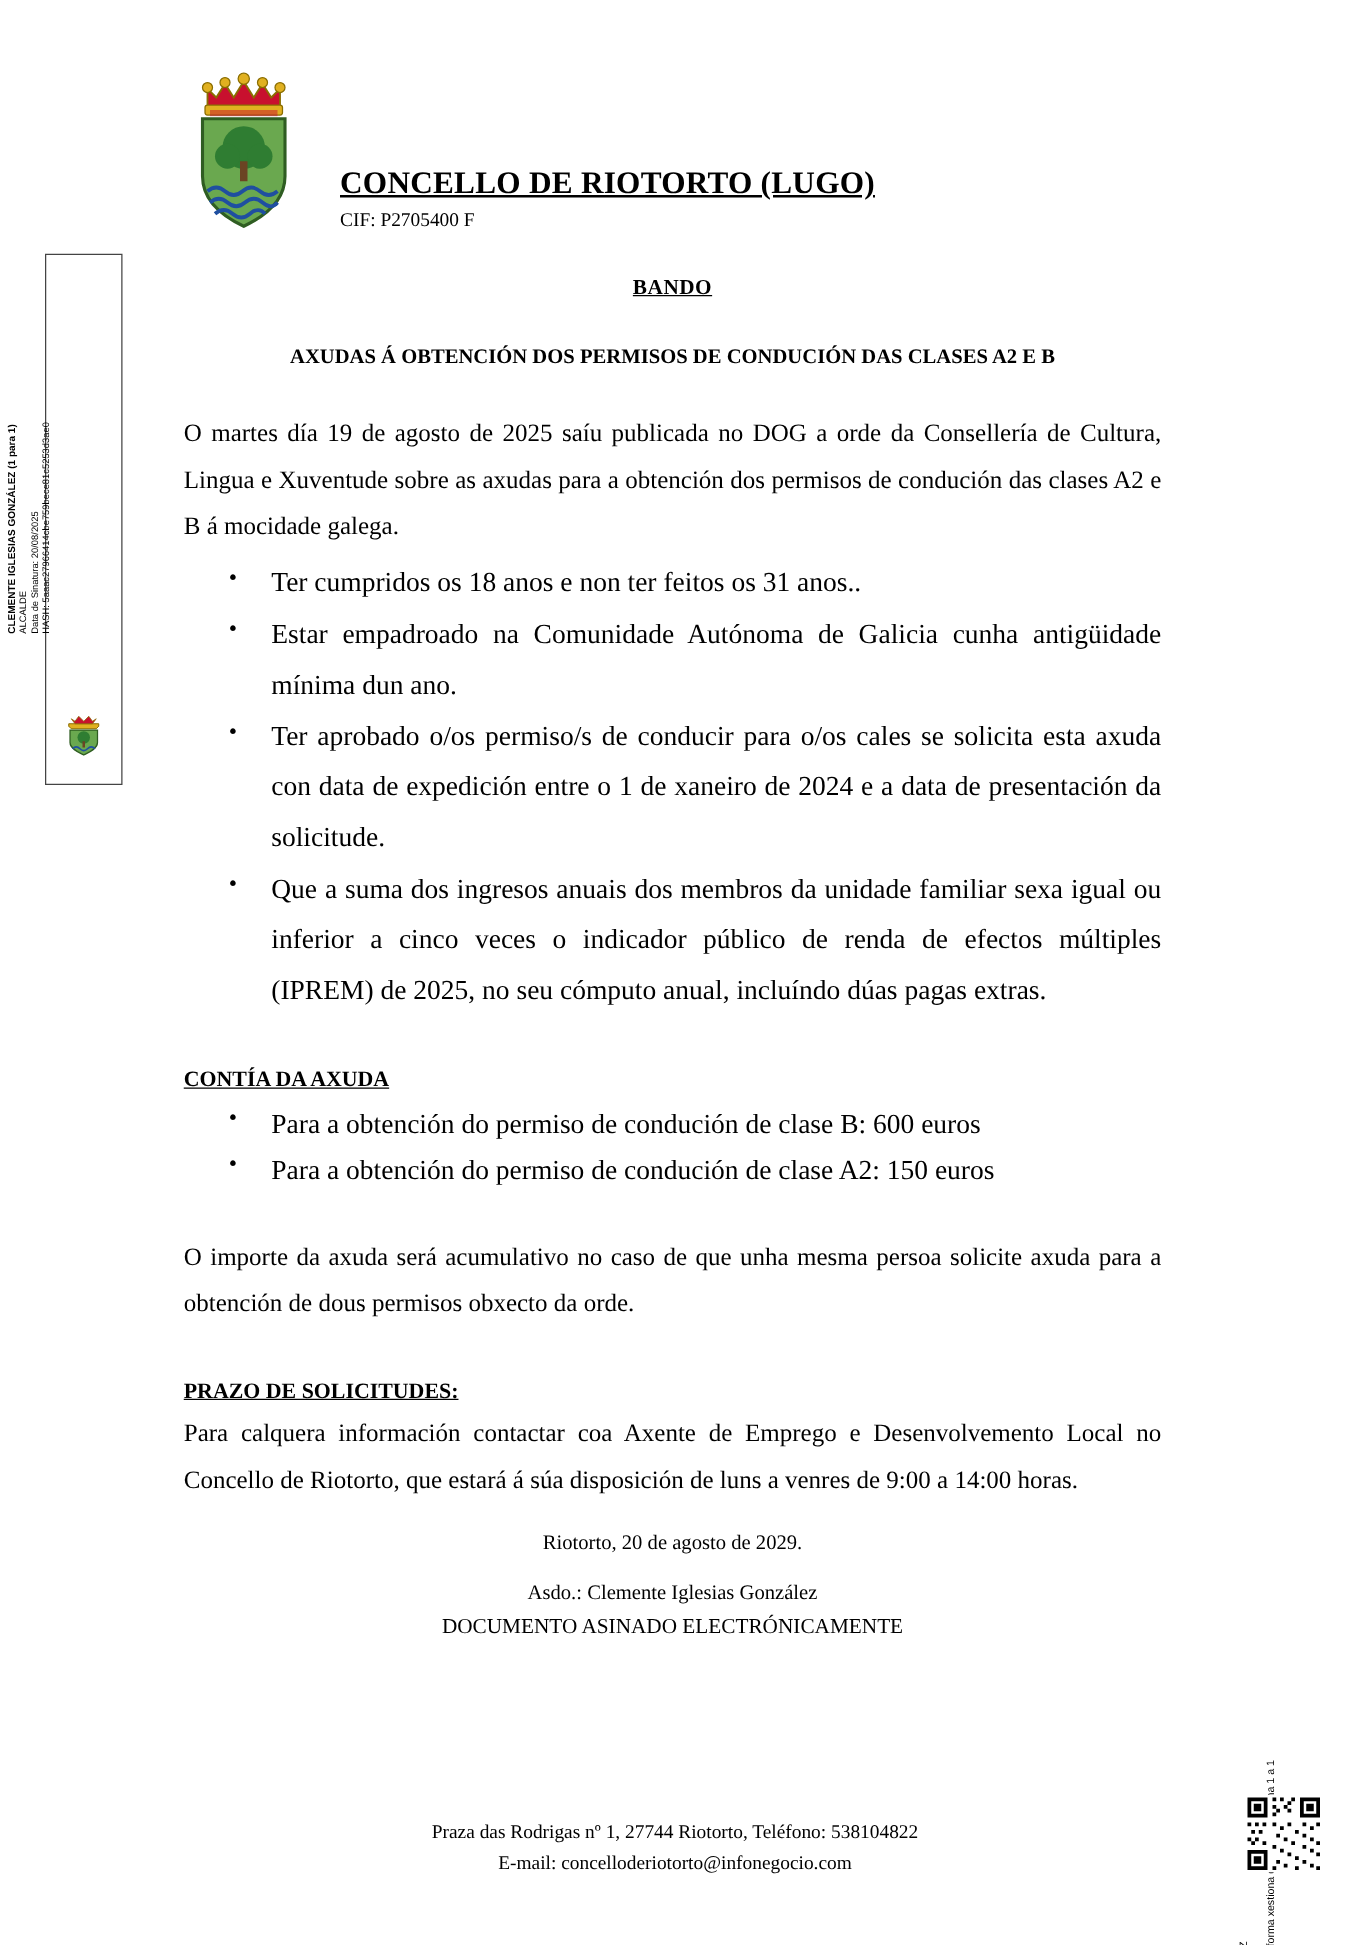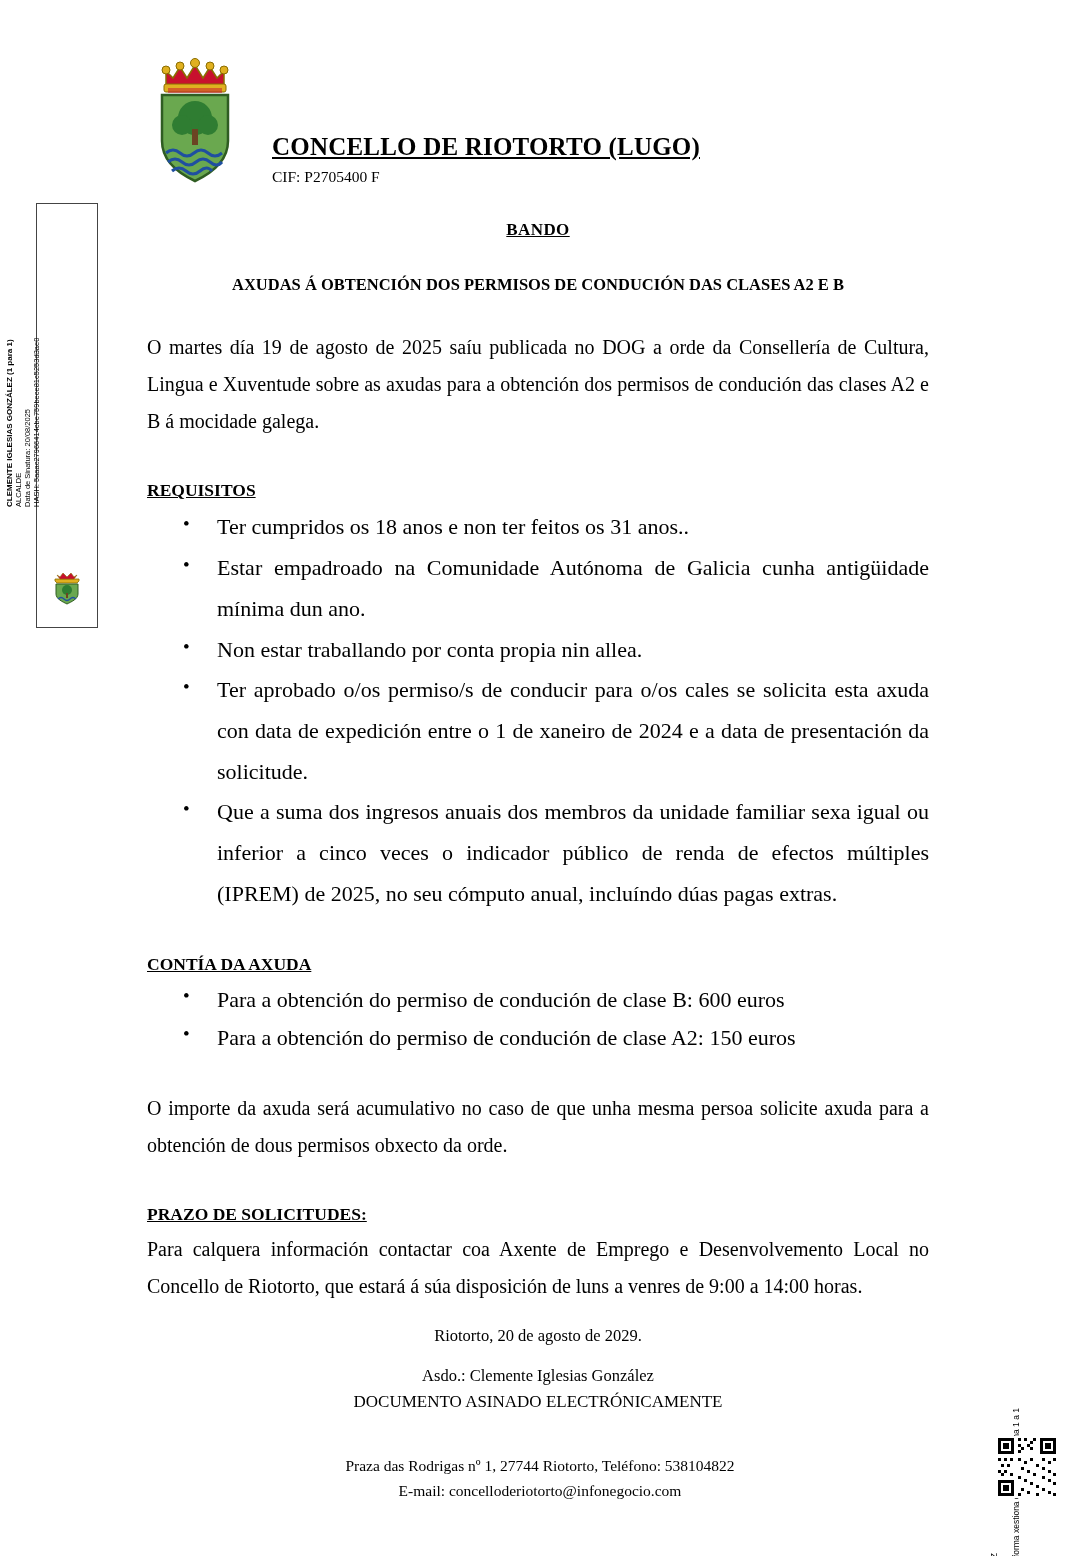--- a/index.html
+++ b/index.html
@@ -245,25 +245,23 @@
   </div>
 
   <div class="content">
 
     <div class="bando">BANDO</div>
 
     <div class="subject">AXUDAS Á OBTENCIÓN DOS PERMISOS DE CONDUCIÓN DAS CLASES A2 E B</div>
 
     <p class="para">O martes día 19 de agosto de 2025 saíu publicada no DOG a orde da Consellería de Cultura, Lingua e Xuventude sobre as axudas para a obtención dos permisos de condución das clases A2 e B á mocidade galega.</p>
 
-    <h2 class="sec">REQUISITOS</h2>
     <ul class="bullets">
       <li>Ter cumpridos os 18 anos e non ter feitos os 31 anos..</li>
       <li>Estar empadroado na Comunidade Autónoma de Galicia cunha antigüidade mínima dun ano.</li>
-      <li>Non estar traballando por conta propia nin allea.</li>
       <li>Ter aprobado o/os permiso/s de conducir para o/os cales se solicita esta axuda con data de expedición entre o 1 de xaneiro de 2024 e a data de presentación da solicitude.</li>
       <li>Que a suma dos ingresos anuais dos membros da unidade familiar sexa igual ou inferior a cinco veces o indicador público de renda de efectos múltiples (IPREM) de 2025, no seu cómputo anual, incluíndo dúas pagas extras.</li>
     </ul>
 
     <h2 class="sec">CONTÍA DA AXUDA </h2>
     <ul class="bullets tight">
       <li>Para a obtención do permiso de condución de clase B: 600 euros</li>
       <li>Para a obtención do permiso de condución de clase A2: 150 euros</li>
     </ul>
 

